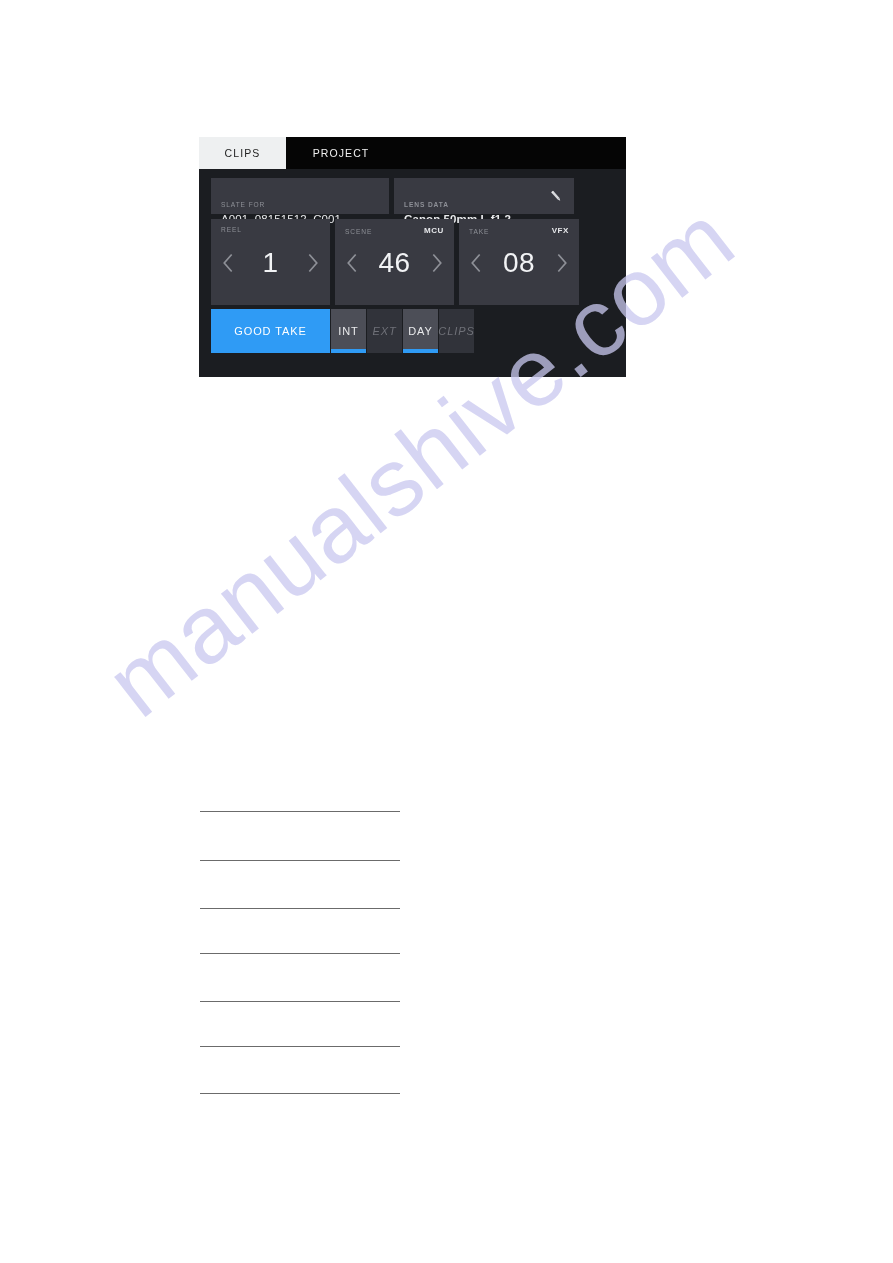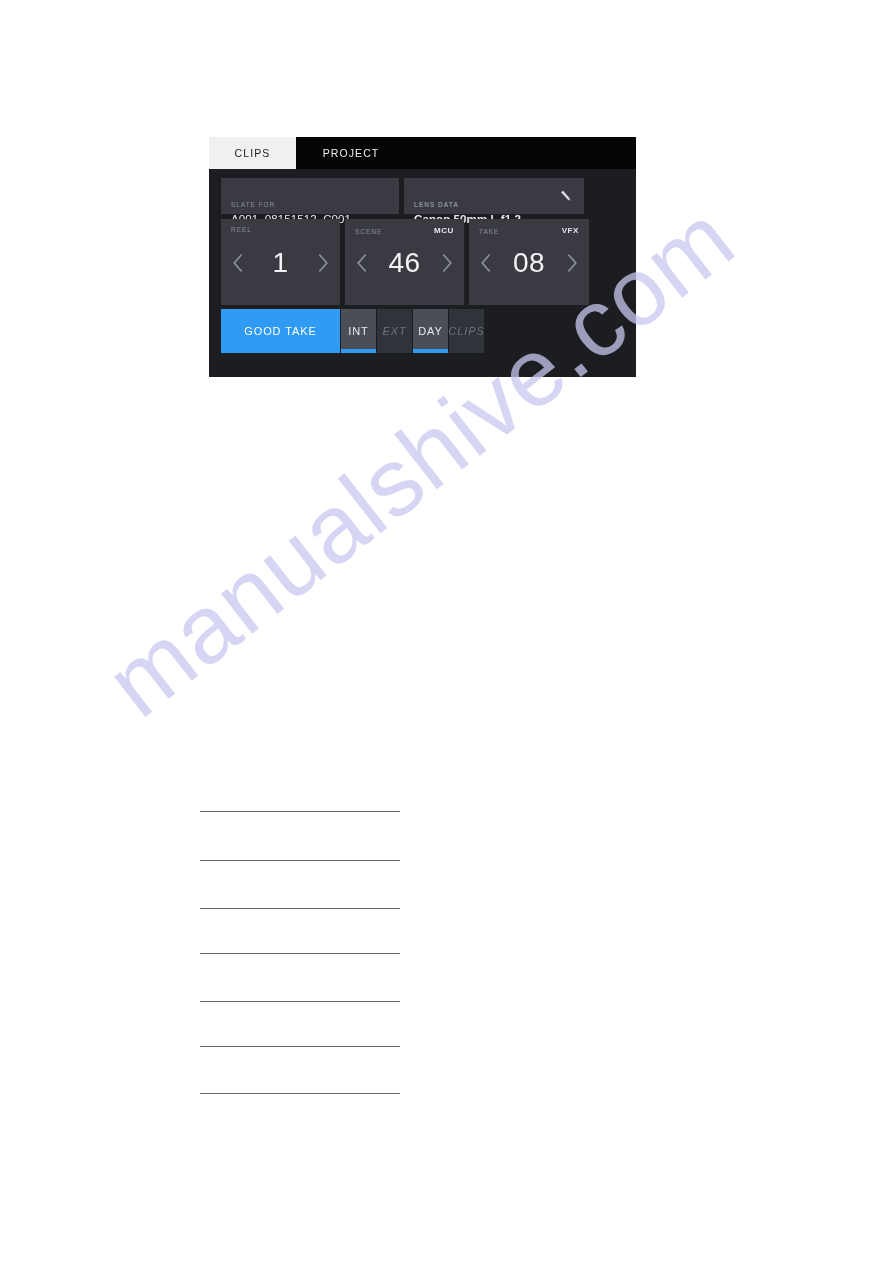--- a/index.html
+++ b/index.html
@@ -37,21 +37,21 @@
     opacity: 0.75;
     white-space: nowrap;
     transform: rotate(-38deg);
     transform-origin: left center;
     letter-spacing: 1px;
   }
 
   
   #device-frame {
     position: absolute;
-    left: 209px;
+    left: 199px;
     top: 137px;
     width: 427px;
     height: 240px;
     background: #be185d;
     z-index: 2;
     box-sizing: border-box;
     overflow: hidden;
   }
 
   

